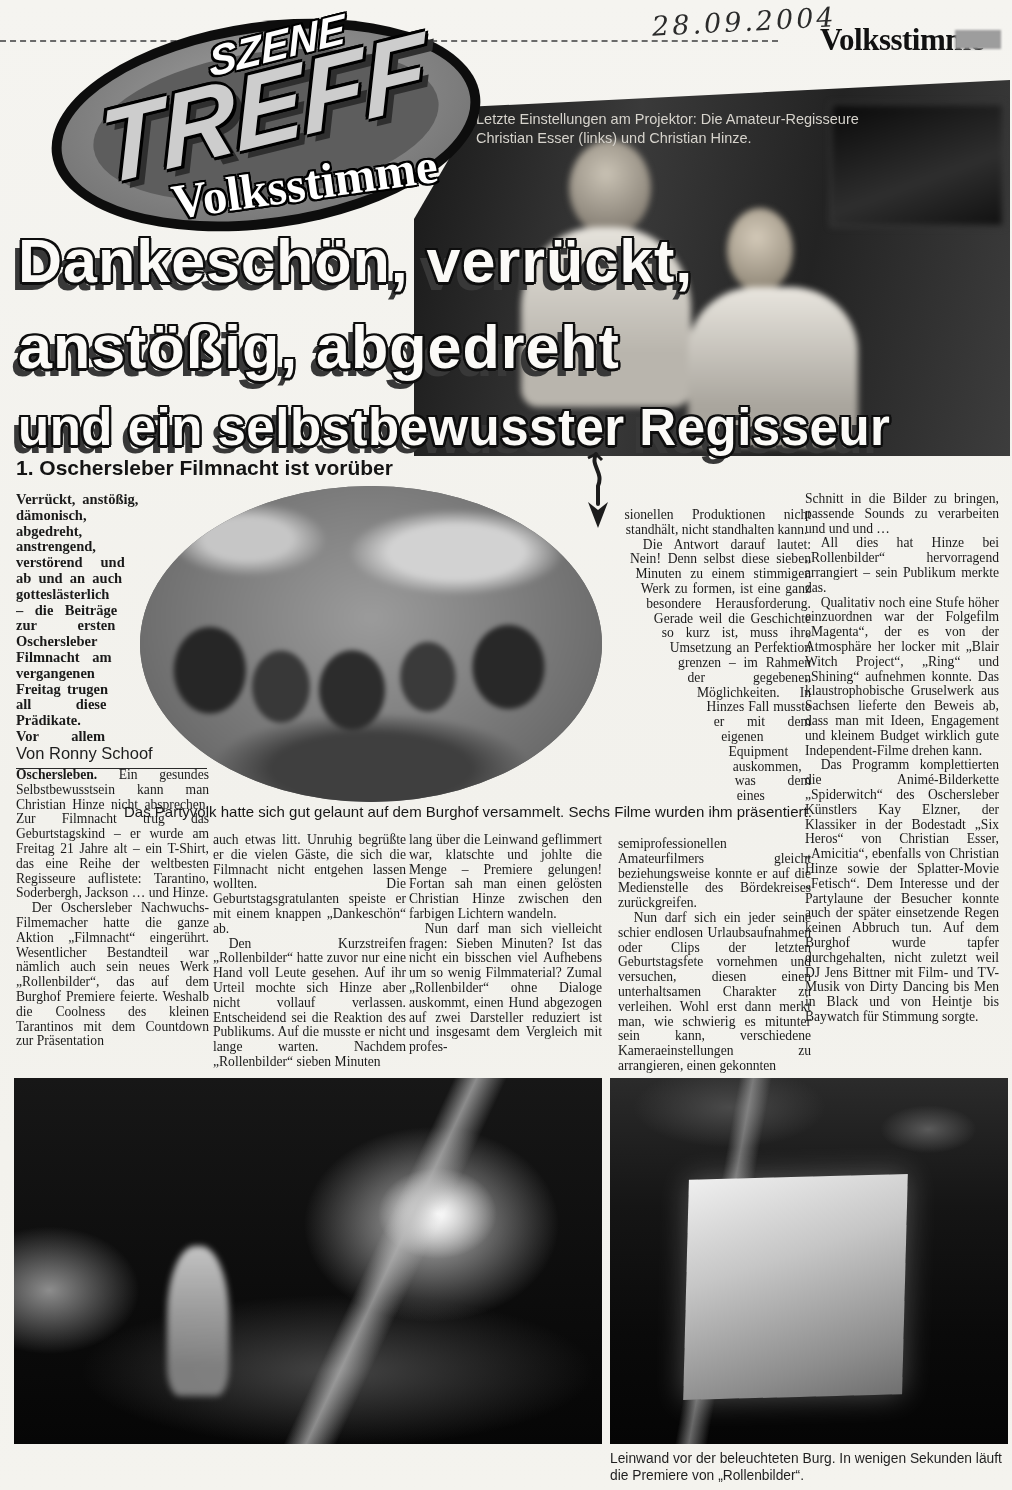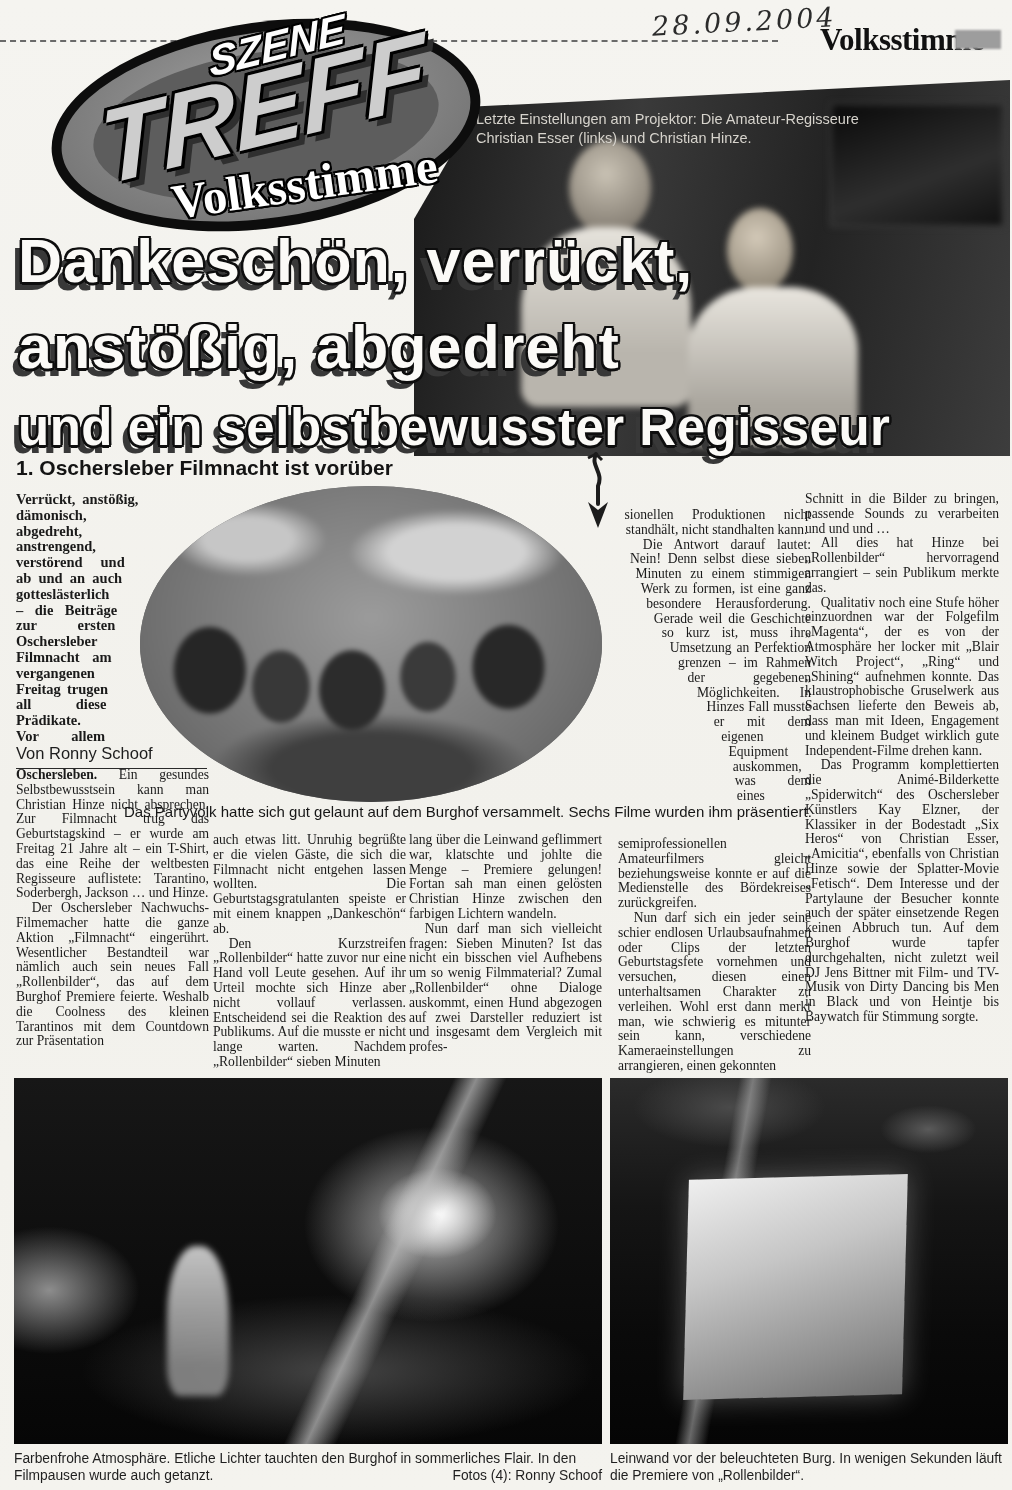--- a/index.html
+++ b/index.html
@@ -175,21 +175,21 @@
   </div>
   <div class="abs byline">Von Ronny Schoof</div>
 
   <div class="abs oval-photo">
     <div class="inner"></div>
   </div>
   <div class="abs oval-caption">Das Partyvolk hatte sich gut gelaunt auf dem Burghof versammelt. Sechs Filme wurden ihm präsentiert.</div>
 
   <div class="abs col col1">
     <p class="para"><b>Oschersleben.</b><span> Ein gesundes Selbstbewusstsein kann man Christian Hinze nicht absprechen. Zur Filmnacht trug das Geburtstagskind – er wurde am Freitag 21 Jahre alt – ein T-Shirt, das eine Reihe der weltbesten Regisseure auflistete: Tarantino, Soderbergh, Jackson … und Hinze.</span></p>
-    <p class="para">Der Oschersleber Nachwuchs-Filmemacher hatte die ganze Aktion „Filmnacht“ eingerührt. Wesentlicher Bestandteil war nämlich auch sein neues Fall „Rollenbilder“, das auf dem Burghof Premiere feierte. Weshalb die Coolness des kleinen Tarantinos mit dem Countdown zur Präsentation</p>
+    <p class="para">Der Oschersleber Nachwuchs-Filmemacher hatte die ganze Aktion „Filmnacht“ eingerührt. Wesentlicher Bestandteil war nämlich auch sein neues Werk „Rollenbilder“, das auf dem Burghof Premiere feierte. Weshalb die Coolness des kleinen Tarantinos mit dem Countdown zur Präsentation</p>
   </div>
   <div class="abs col col2">
       <p class="para">auch etwas litt. Unruhig begrüßte er die vielen Gäste, die sich die Filmnacht nicht entgehen lassen wollten. Die Geburtstagsgratulanten speiste er mit einem knappen „Dankeschön“ ab.</p>
       <p class="para">Den Kurzstreifen „Rollenbilder“ hatte zuvor nur eine Hand voll Leute gesehen. Auf ihr Urteil mochte sich Hinze aber nicht vollauf verlassen. Entscheidend sei die Reaktion des Publikums. Auf die musste er nicht lange warten. Nachdem „Rollenbilder“ sieben Minuten</p>
     </div>
   <div class="abs col col3">
       <p class="para">lang über die Leinwand geflimmert war, klatschte und johlte die Menge – Premiere gelungen! Fortan sah man einen gelösten Christian Hinze zwischen den farbigen Lichtern wandeln.</p>
       <p class="para">Nun darf man sich vielleicht fragen: Sieben Minuten? Ist das nicht ein bisschen viel Aufhebens um so wenig Filmmaterial? Zumal „Rollenbilder“ ohne Dialoge auskommt, einen Hund abgezogen auf zwei Darsteller reduziert ist und insgesamt dem Vergleich mit profes-</p>
     </div>
   <div class="abs col col4">
@@ -206,19 +206,15 @@
       <p class="para">Das Programm komplettierten die Animé-Bilderkette „Spiderwitch“ des Oschersleber Künstlers Kay Elzner, der Klassiker in der Bodestadt „Six Heros“ von Christian Esser, „Amicitia“, ebenfalls von Christian Hinze sowie der Splatter-Movie „Fetisch“. Dem Interesse und der Partylaune der Besucher konnte auch der später einsetzende Regen keinen Abbruch tun. Auf dem Burghof wurde tapfer durchgehalten, nicht zuletzt weil DJ Jens Bittner mit Film- und TV-Musik von Dirty Dancing bis Men in Black und von Heintje bis Baywatch für Stimmung sorgte.</p>
     </div>
 
   <div class="abs photo bl-photo">
     <div class="ghost"></div>
   </div>
   <div class="abs photo br-photo">
     <div class="screen"></div>
   </div>
 
-  <div class="abs caption bl-caption">
-    <span>Farbenfrohe Atmosphäre. Etliche Lichter tauchten den Burghof in sommerliches Flair. In den Filmpausen wurde auch getanzt.</span>
-    <span class="credit">Fotos (4): Ronny Schoof</span>
-  </div>
   <div class="abs caption br-caption">Leinwand vor der beleuchteten Burg. In wenigen Sekunden läuft die Premiere von „Rollenbilder“.</div>
 
 </div>
 
 </body></html>

